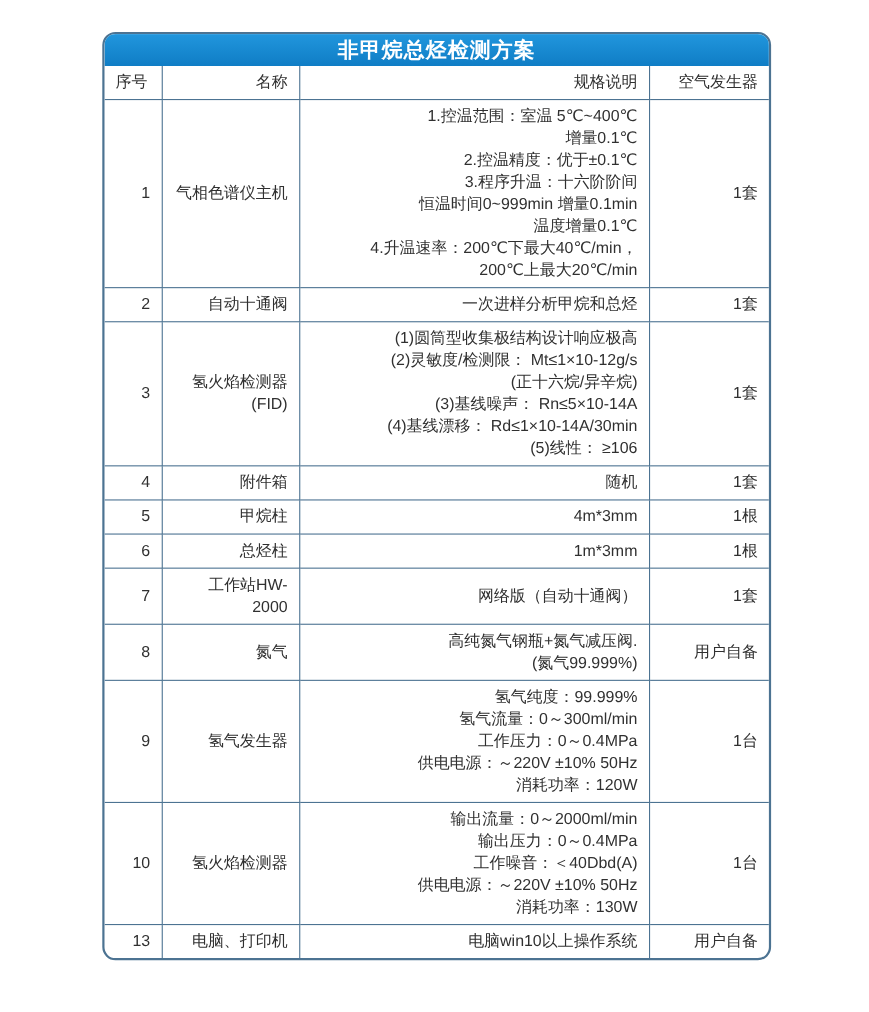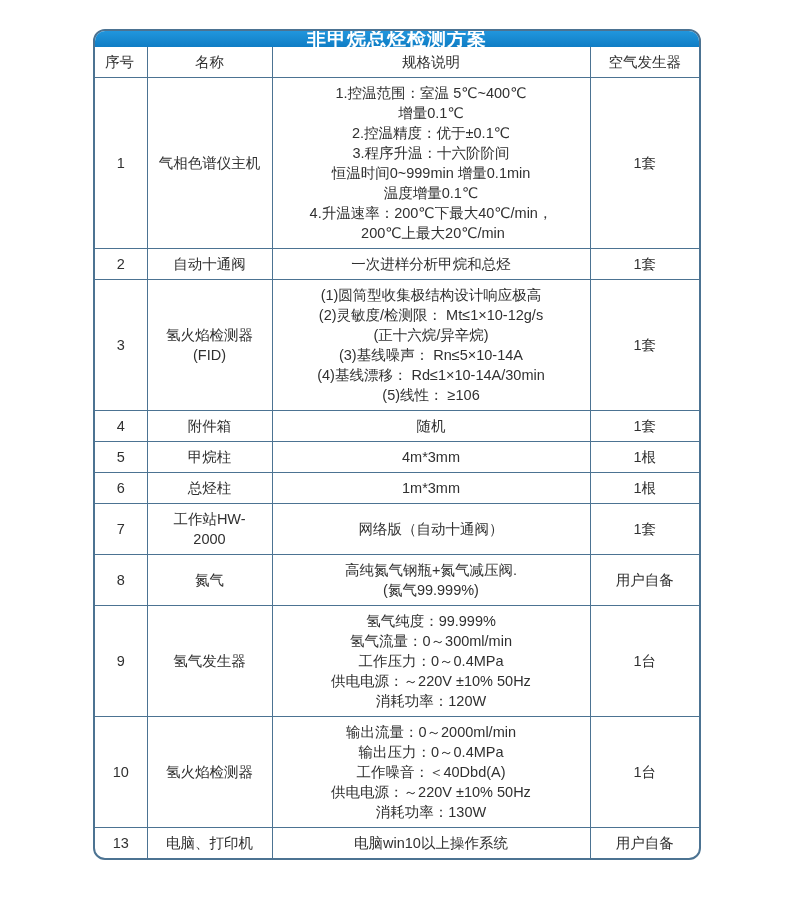--- a/index.html
+++ b/index.html
@@ -8,34 +8,34 @@
     font-family:"Liberation Sans","DejaVu Sans",sans-serif;
     -webkit-font-smoothing:antialiased;
   }
   .panel {
     position:absolute; left:93px; top:29px; width:608px;
     box-sizing:border-box;
     border:2px solid #4c7392; border-radius:12px;
     overflow:hidden; background:#ffffff;
   }
   .title-bar {
-    height:16px;
+    height:29px;
     background:linear-gradient(180deg,#2196dd 0%,#0f7dc5 100%);
     color:#ffffff; font-size:19px; font-weight:bold; letter-spacing:1px;
     display:flex; align-items:center; justify-content:center;
   }
   table.spec-table {
     width:100%; border-collapse:collapse; table-layout:fixed;
     border:hidden;
     font-size:14.5px; color:#303030;
   }
   table.spec-table th, table.spec-table td {
     border:1px solid #4c7392;
     padding:5px 10px; line-height:20px;
-    vertical-align:middle; text-align:center;
+    vertical-align:middle; text-align:right;
     font-weight:normal; word-wrap:break-word;
   }
   table.spec-table th { height:20px; }
   td.cell-no { text-align:center; padding-left:2px; padding-right:2px; }
   td.cell-spec { white-space:pre-line; }
 </style>
 </head>
 <body>
 
 <div class="panel">

